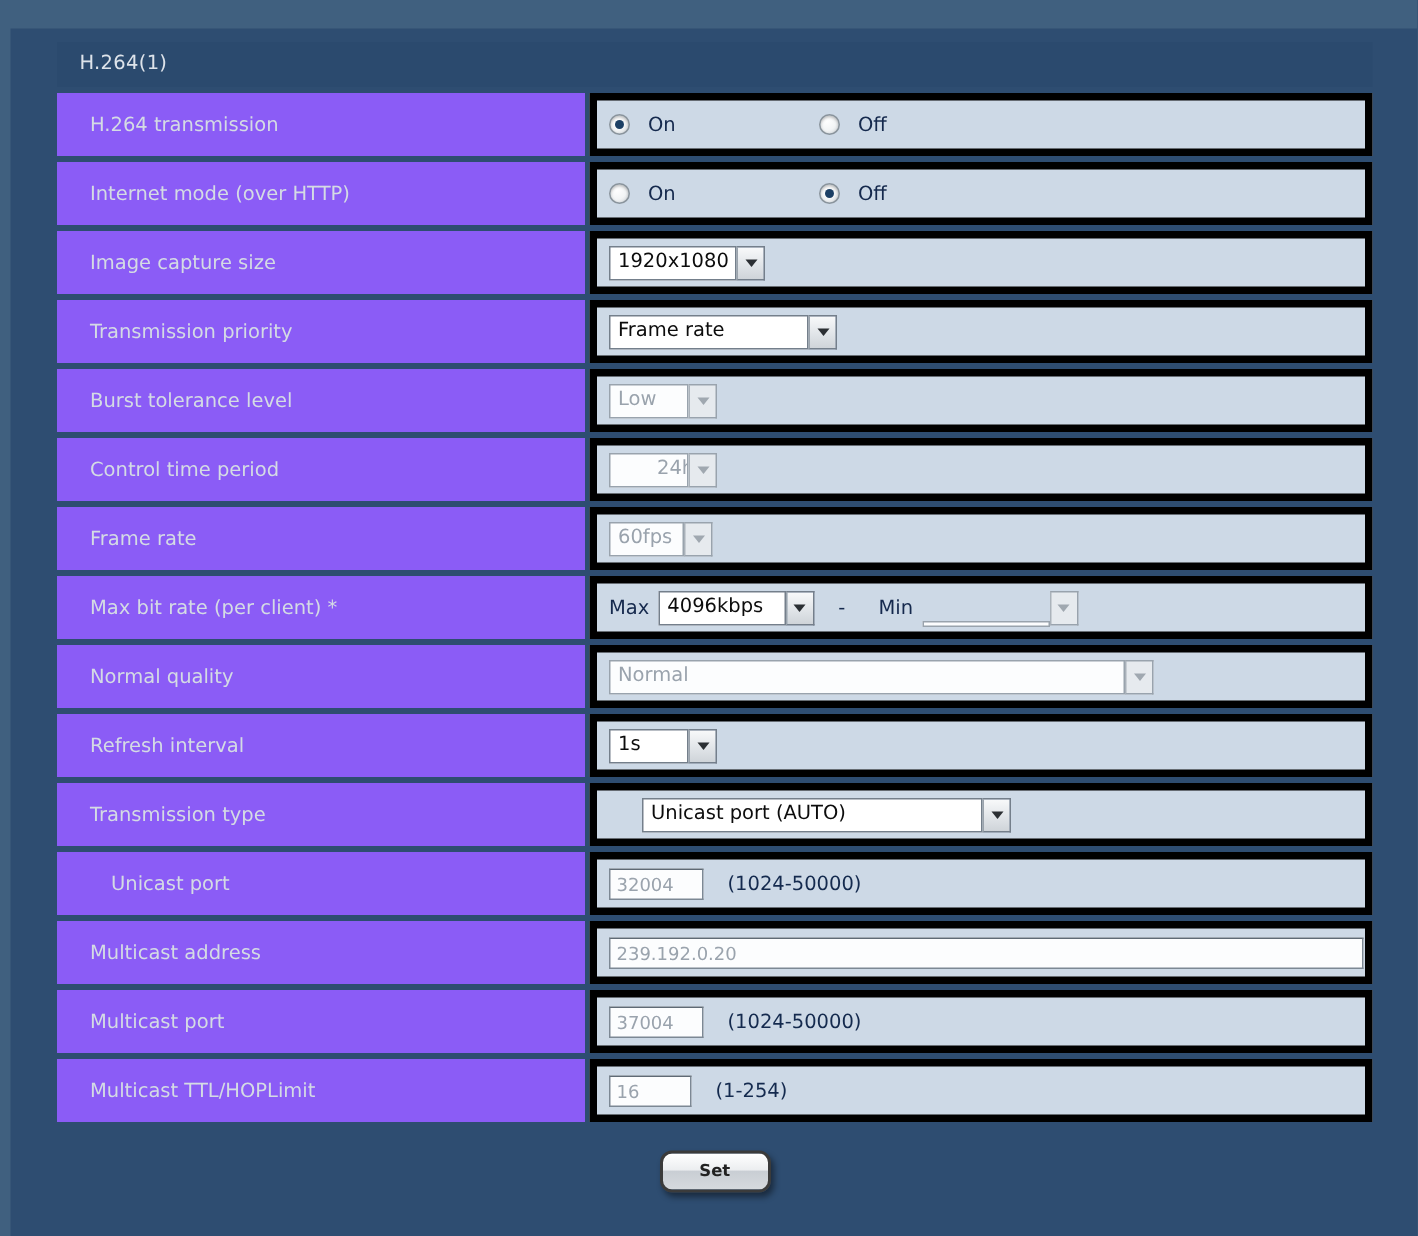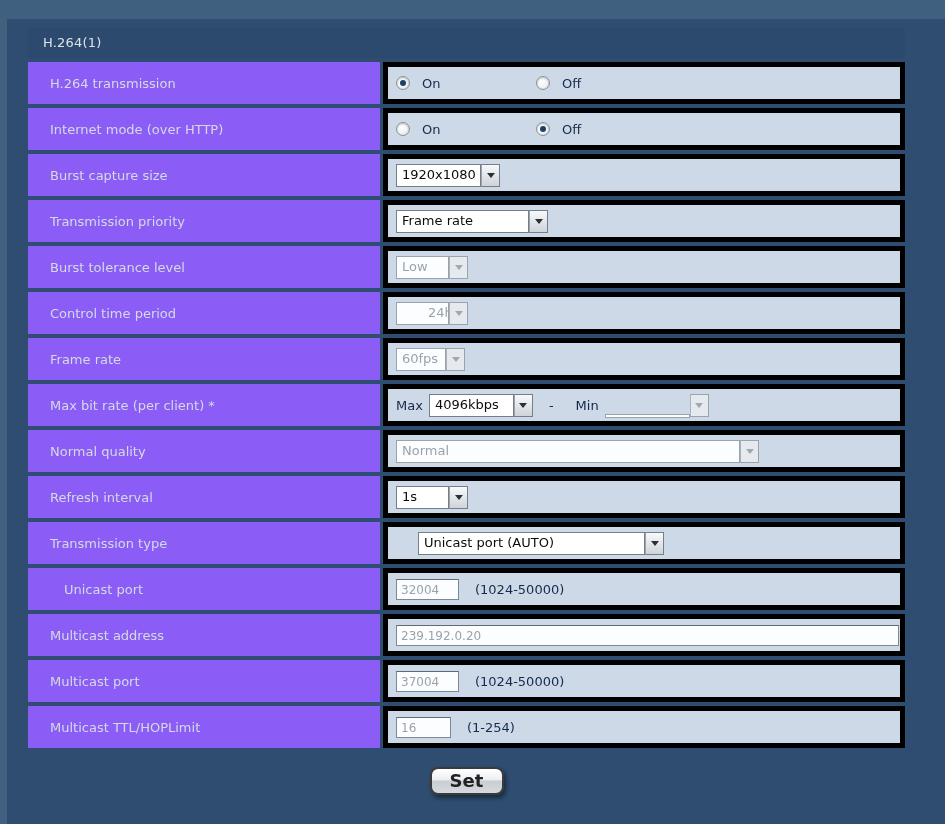--- a/index.html
+++ b/index.html
@@ -7,21 +7,21 @@
   body {
     font-family:"DejaVu Sans","Liberation Sans",sans-serif;
     background:#40607f;
     position:relative;
   }
   .panel {
     position:absolute; left:7px; top:19px; right:0; bottom:0;
     background:#2e4d71;
   }
   .table {
-    position:absolute; left:21px; top:9px; width:877px;
+    position:absolute; left:31px; top:9px; width:877px;
   }
   .section-header {
     height:30px; line-height:30px;
     background:#2b4a6e;
     color:#dde3ea; font-size:13px;
     padding-left:15px;
     letter-spacing:.2px;
   }
   .row { display:flex; margin-top:4px; height:42px; }
   .label-cell {
@@ -88,21 +88,21 @@
   .ctl-text.spacer { margin:0 22px; }
   .ctl-text + .sel { margin-left:6px; }
   .sel + .ctl-text { margin-left:16px; }
   .note { margin-left:16px; color:#142a4e; font-size:13px; }
   
   .button-bar { width:877px; text-align:center; margin-top:19px; }
   .set-btn {
     display:inline-block; min-width:74px; height:28px;
     border:2px solid #3b3b3b; border-radius:8px;
     background:linear-gradient(#ffffff,#eceef0 45%,#c9ced4 50%,#d6dade);
-    color:#222; font-size:18px; font-weight:bold;
+    color:#222; font-size:11px; font-weight:bold;
     font-family:"DejaVu Sans","Liberation Sans",sans-serif;
     line-height:24px; padding:0 12px;
     box-shadow:2px 3px 4px rgba(0,0,0,.45), inset 0 1px 0 #ffffff;
     cursor:pointer;
   }
 </style>
 </head>
 <body>
 
 <div class="panel">
@@ -129,21 +129,21 @@
               <span class="radio"></span>
               <span class="radio-label">On</span>
             </span>
             <span class="radio-item">
               <span class="radio checked"></span>
               <span class="radio-label">Off</span>
             </span>
           </div>
         </div>
         <div class="row">
-          <div class="label-cell">Burst capture size</div>
+          <div class="label-cell">Image capture size</div>
           <div class="value-cell">
             <span class="sel">
               <span class="sel-text" style="width: 85px;">1920x1080</span>
               <span class="sel-btn"></span>
             </span>
           </div>
         </div>
         <div class="row">
           <div class="label-cell">Transmission priority</div>
           <div class="value-cell">

